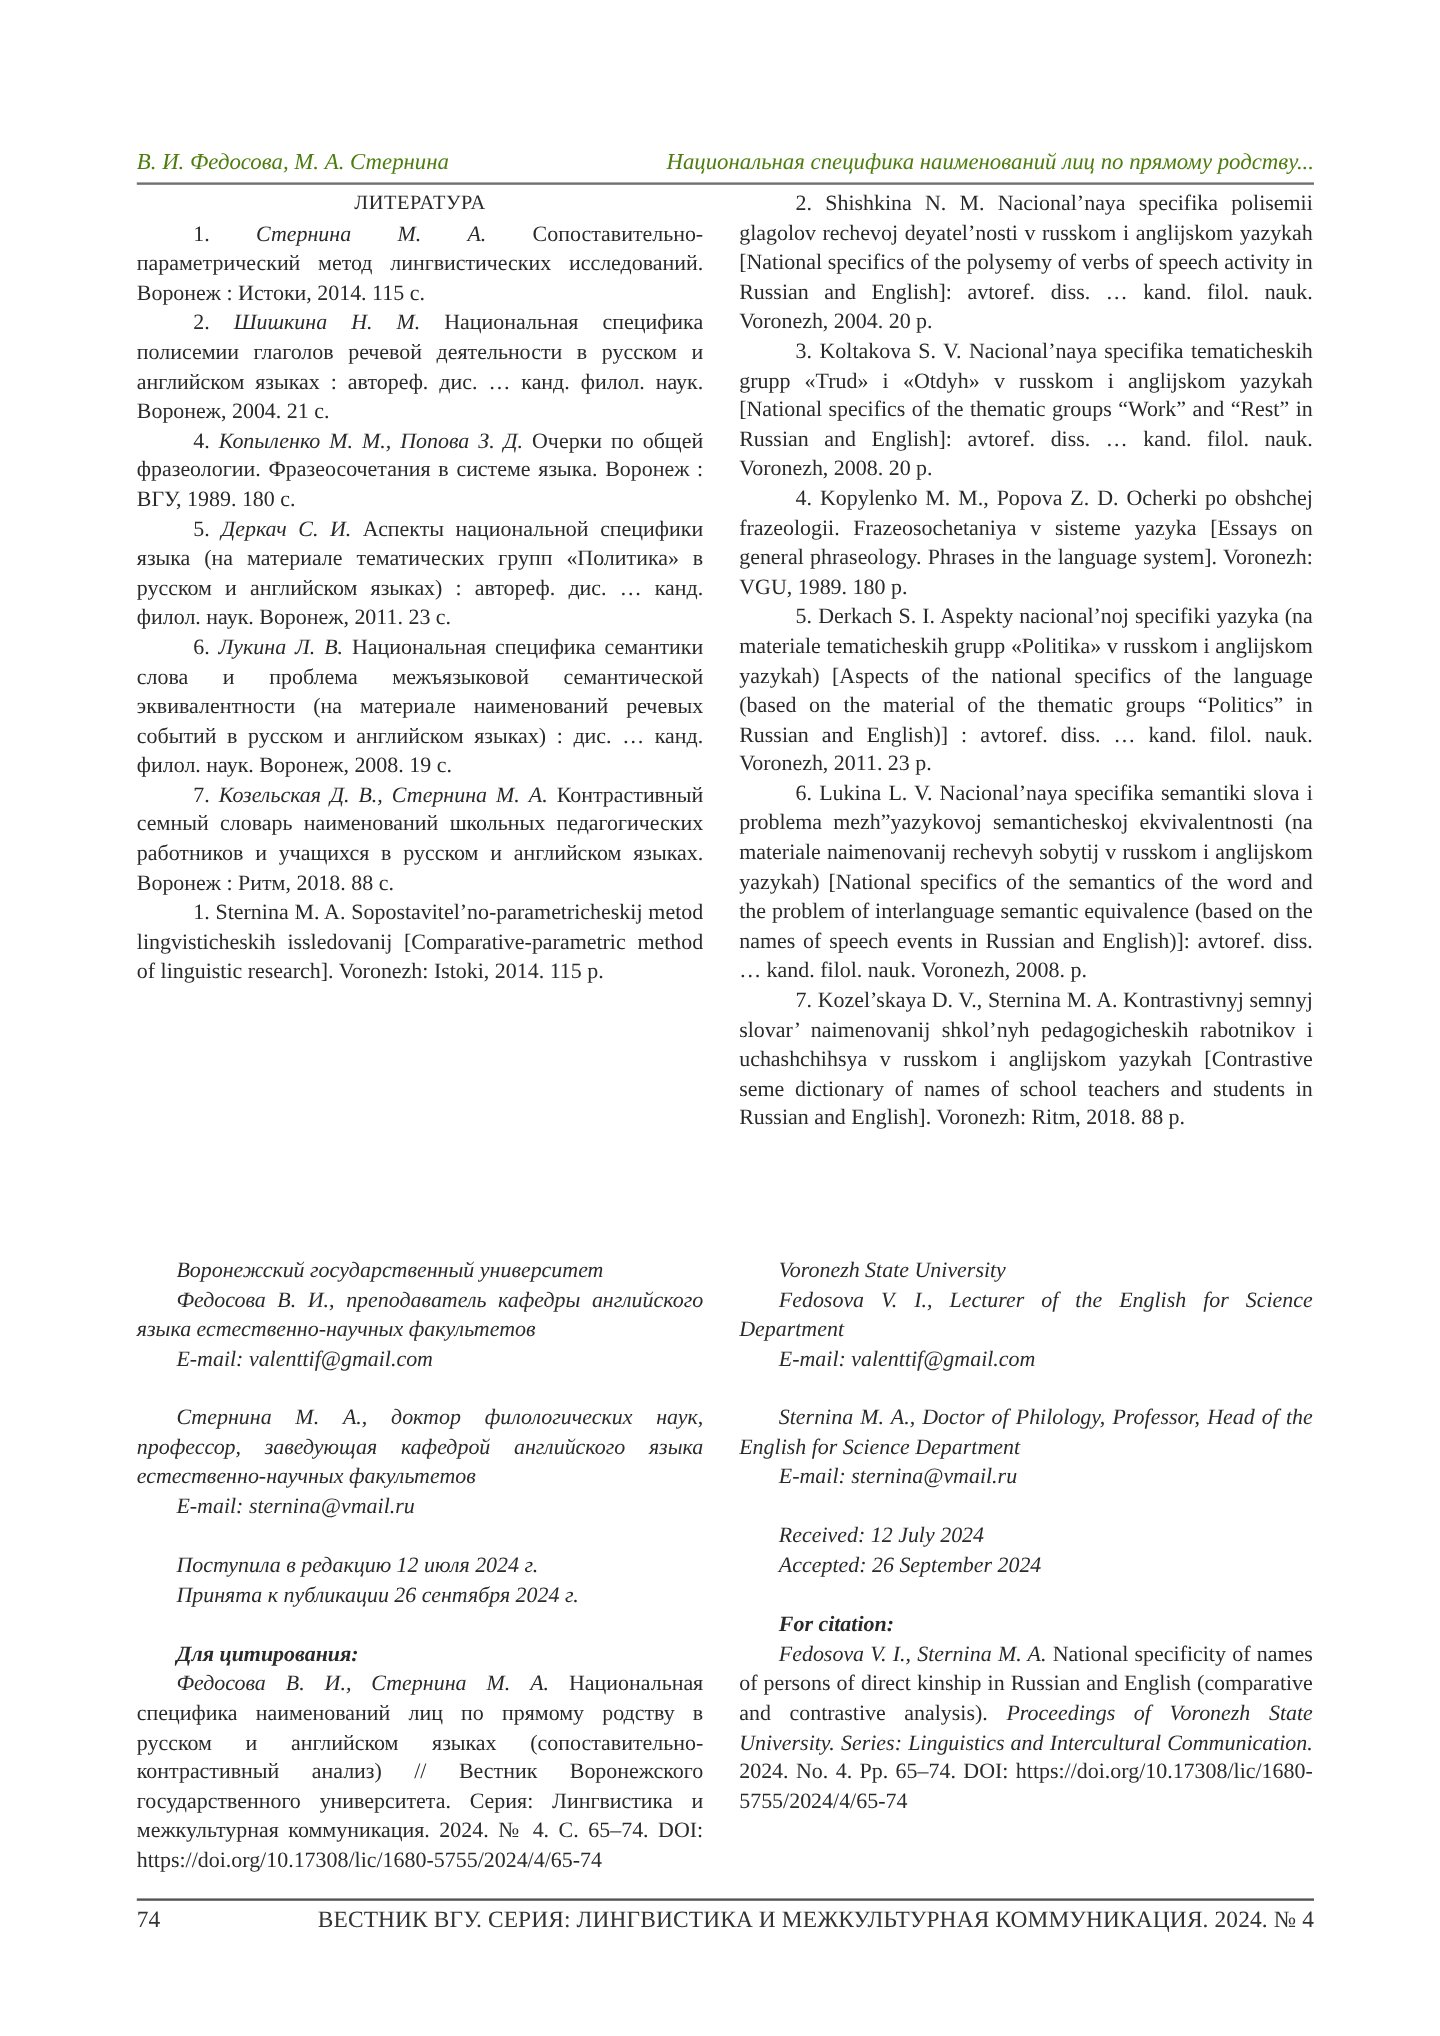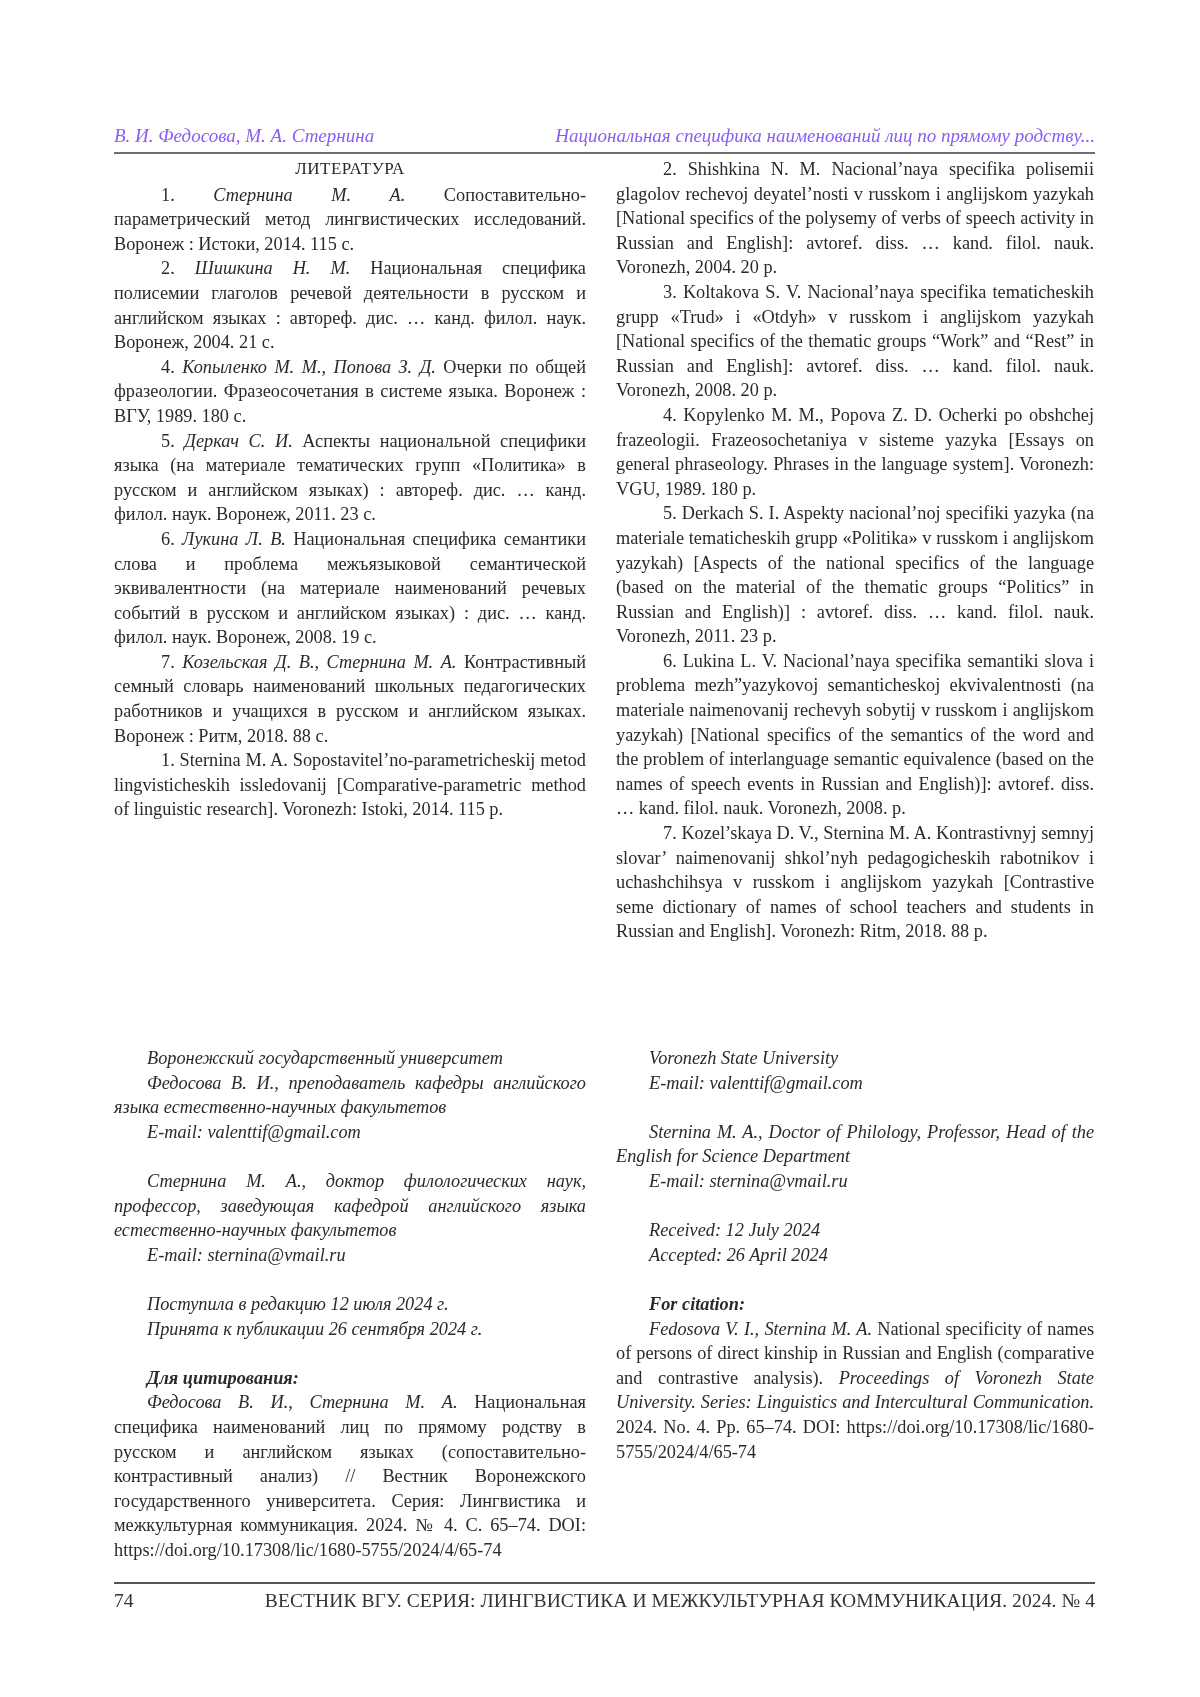--- a/index.html
+++ b/index.html
@@ -1,20 +1,20 @@
 <!DOCTYPE html>
 <html><head>
 <meta charset="utf-8">
 <style>
   html, body { margin: 0; padding: 0; background: #ffffff; }
   body { width: 1200px; height: 1697px; position: relative; overflow: hidden;
          font-family: "Liberation Serif", "DejaVu Serif", serif; color: #2a2a2a; }
   .page { position: absolute; left: 114px; top: 0; width: 981px; }
   .running-head { position: absolute; top: 125px; left: 0; width: 981px; height: 26px;
-         font-style: italic; font-size: 19px; color: #8b5cf6; }
+         font-style: italic; font-size: 19px; color: #4d7c0f; }
   .running-head .l { position: absolute; left: 0; top: 0; }
   .running-head .r { position: absolute; right: 0; top: 0; }
   .rule-top { position: absolute; top: 152px; left: 0; width: 981px; height: 2px; background: #707070; }
   .col { position: absolute; width: 472px; font-size: 18.3px; line-height: 24.6px; text-align: justify; }
   .col-left { left: 0; }
   .col-right { left: 502px; width: 478px; }
   .heading { text-align: center; font-size: 17px; letter-spacing: 0.5px; margin: 0 0 1px 0; }
   .ref { text-indent: 47px; margin: 0; }
   .ref i { font-style: italic; }
   .aff p { margin: 0; text-indent: 33px; font-style: italic; font-size: 18.3px; line-height: 24.6px; }
@@ -69,27 +69,28 @@
     <div class="gap"></div>
     <p>Поступила в редакцию 12 июля 2024 г.</p>
     <p>Принята к публикации 26 сентября 2024 г.</p>
     <div class="gap"></div>
     <p class="cite-title">Для цитирования:</p>
     <p class="cite-body" style="font-style:normal;"><i>Федосова В. И., Стернина М. А.</i> <span>Национальная специфика наименований лиц по прямому родству в русском и английском языках (сопоставительно-контрастивный анализ) // Вестник Воронежского государственного университета. Серия: Лингвистика и межкультурная коммуникация. 2024. № 4. С. 65–74. DOI: https://doi.org/10.17308/lic/1680-5755/2024/4/65-74</span></p>
   </div>
 
   <div class="col col-right aff" style="top:1046px;">
     <p>Voronezh State University</p>
+    <p>Fedosova V. I., Lecturer of  the English for Science Department</p>
     <p>E-mail: valenttif@gmail.com</p>
     <div class="gap"></div>
     <p>Sternina M. A., Doctor of Philology, Professor, Head of the English for Science Department</p>
     <p>E-mail: sternina@vmail.ru</p>
     <div class="gap"></div>
     <p>Received: 12 July 2024</p>
-    <p>Accepted: 26 April 2024</p>
+    <p>Accepted: 26 September 2024</p>
     <div class="gap"></div>
     <p class="cite-title">For citation:</p>
     <p class="cite-body" style="font-style:normal;"><i>Fedosova V. I., Sternina M. A.</i> <span>National specificity of names of persons of direct kinship in Russian and English (comparative and contrastive analysis).</span> <i>Proceedings of Voronezh State University. Series: Linguistics and Intercultural Communication.</i> <span>2024. No. 4. Pp. 65–74. DOI: https://doi.org/10.17308/lic/1680-5755/2024/4/65-74</span></p>
   </div>
 
   <div class="rule-bottom"></div>
   <div class="footer">
     <span class="num">74</span>
     <span class="journal">ВЕСТНИК ВГУ. СЕРИЯ: ЛИНГВИСТИКА И МЕЖКУЛЬТУРНАЯ КОММУНИКАЦИЯ. 2024. № 4</span>
   </div>

